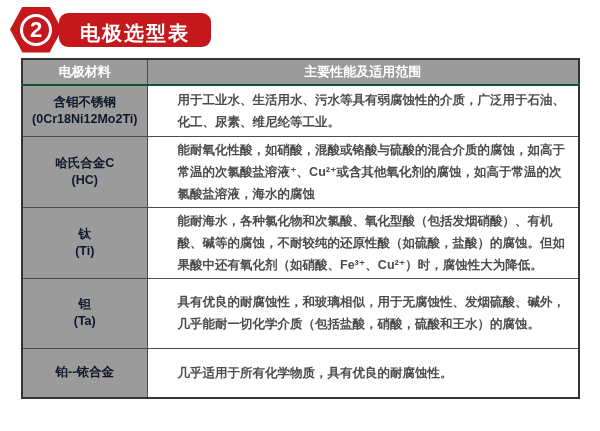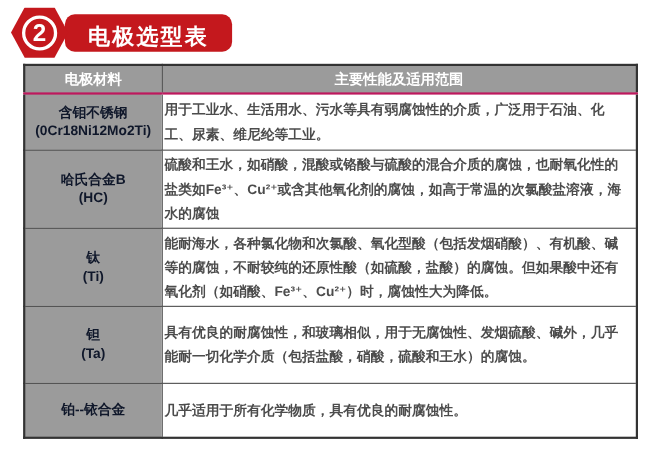--- a/index.html
+++ b/index.html
@@ -68,39 +68,39 @@
     vertical-align: middle;
     padding: 0;
   }
   .spec thead th {
     background: #9b9b9b;
     color: #ffffff;
     font-size: 13px;
     font-weight: bold;
     height: 26px;
     text-align: center;
-    border-bottom: 2px solid #be185d;
+    border-bottom: 2px solid #14532d;
   }
   .spec td.mat {
     background: #9b9b9b;
     color: #0f172a;
     text-align: center;
     font-size: 12.5px;
     font-weight: bold;
     line-height: 17px;
     padding: 2px 2px;
   }
   .spec td.desc {
     background: #ffffff;
     color: #4c4c4c;
     font-size: 12.5px;
     font-weight: 600;
     line-height: 22px;
     text-align: left;
-    padding: 2px 8px 2px 2px;
+    padding: 2px 8px 2px 30px;
   }
   .mat-sub:empty { display: none; }
 
   
   .spec tbody tr:nth-child(1) { height: 51px; }
   .spec tbody tr:nth-child(2) { height: 46px; }
   .spec tbody tr:nth-child(3) { height: 66px; }
   .spec tbody tr:nth-child(4) { height: 70px; }
   .spec tbody tr:nth-child(5) { height: 50px; }
   .spec tbody tr:nth-child(6) { height: 25px; }
@@ -136,24 +136,24 @@
     <tbody>
       <tr>
         <td class="mat">
           <div class="mat-name">含钼不锈钢</div>
           <div class="mat-sub">(0Cr18Ni12Mo2Ti)</div>
         </td>
         <td class="desc">用于工业水、生活用水、污水等具有弱腐蚀性的介质，广泛用于石油、化工、尿素、维尼纶等工业。</td>
       </tr>
       <tr>
         <td class="mat">
-          <div class="mat-name">哈氏合金B</div>
+          <div class="mat-name">哈氏合金C</div>
           <div class="mat-sub">(HC)</div>
         </td>
-        <td class="desc">硫酸和王水，如硝酸，混酸或铬酸与硫酸的混合介质的腐蚀，也耐氧化性的盐类如Fe³⁺、Cu²⁺或含其他氧化剂的腐蚀，如高于常温的次氯酸盐溶液，海水的腐蚀</td>
+        <td class="desc">能耐氧化性酸，如硝酸，混酸或铬酸与硫酸的混合介质的腐蚀，如高于常温的次氯酸盐溶液⁺、Cu²⁺或含其他氧化剂的腐蚀，如高于常温的次氯酸盐溶液，海水的腐蚀</td>
       </tr>
       <tr>
         <td class="mat">
           <div class="mat-name">钛</div>
           <div class="mat-sub">(Ti)</div>
         </td>
         <td class="desc">能耐海水，各种氯化物和次氯酸、氧化型酸（包括发烟硝酸）、有机酸、碱等的腐蚀，不耐较纯的还原性酸（如硫酸，盐酸）的腐蚀。但如果酸中还有氧化剂（如硝酸、Fe³⁺、Cu²⁺）时，腐蚀性大为降低。</td>
       </tr>
       <tr>
         <td class="mat">

